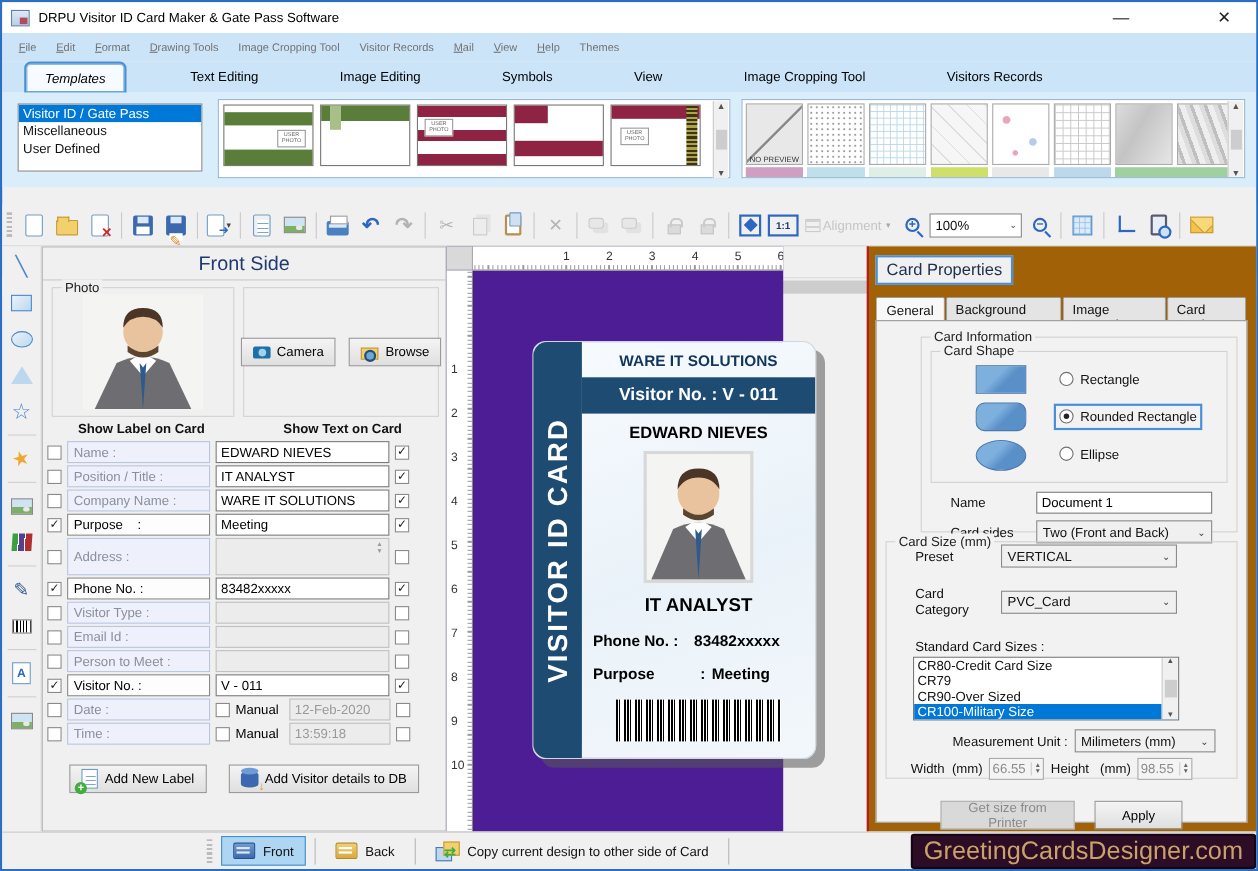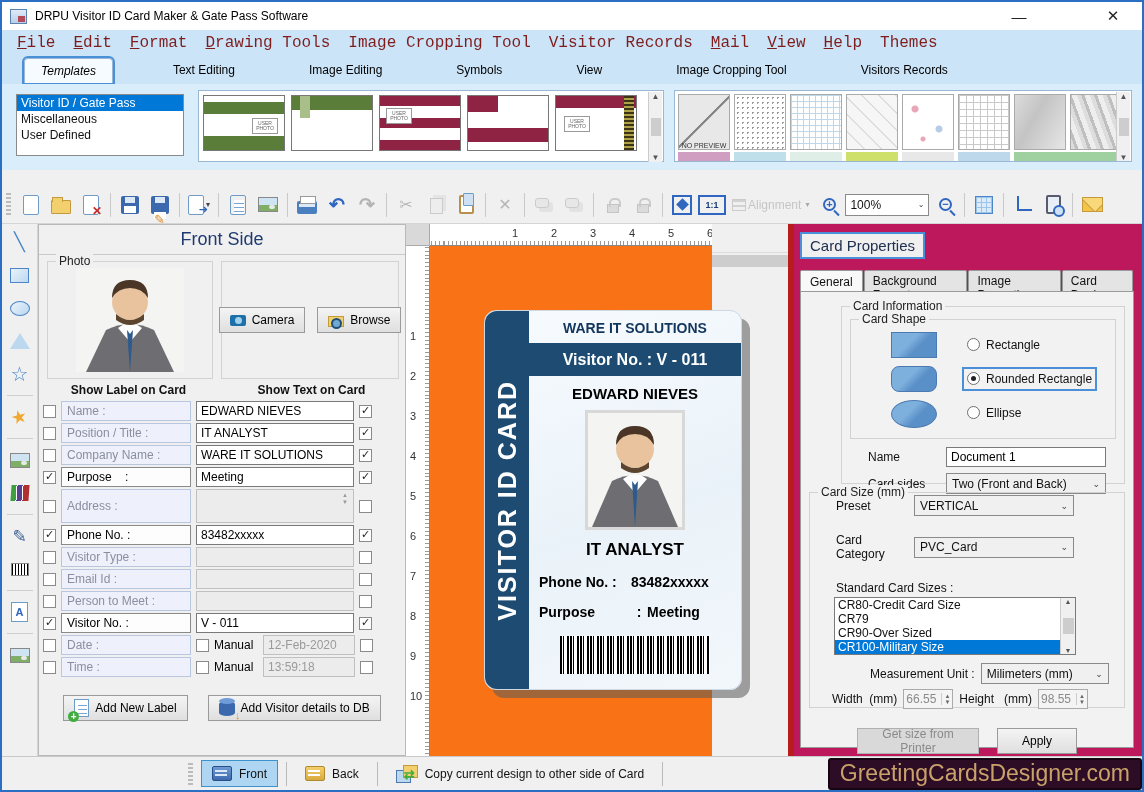--- a/index.html
+++ b/index.html
@@ -13,21 +13,21 @@
               display:flex; align-items:center; padding:0 8px; }
   .appicon { width:17px; height:15px; background:linear-gradient(#dfe9f5,#b9cfe8); border:1px solid #5b83b0; position:relative; margin-right:8px; }
   .appicon::after { content:""; position:absolute; right:1px; bottom:1px; width:7px; height:6px; background:#b24a5a; }
   .title-text { font-size:12px; color:#000; }
   .win-controls { margin-left:auto; display:flex; align-items:center; gap:64px; padding-right:6px; }
   .win-btn { font-size:15px; color:#222; width:30px; text-align:center; cursor:pointer; }
 
   
   .menubar { position:absolute; left:0; top:28px; width:100%; height:26px; background:#cbe4f8;
              display:flex; align-items:center; padding-left:6px; }
-  .menu-item { display:inline-block; padding:4px 9px; font-size:16px; color:#7f1d1d; cursor:default;font-family:Liberation Mono, monospace; }
+  .menu-item { display:inline-block; padding:4px 9px; font-size:10px; color:#737373; cursor:default; }
   .menu-item.accel::first-letter { text-decoration:underline; }
 
   
   .tabrow { position:absolute; left:0; top:54px; width:100%; height:28px; background:#cbe4f8;
             display:flex; align-items:center; }
   .ribbon-tab { padding:4px 14px; font-size:12px; color:#000; }
   .ribbon-tab.active { background:#f6fbff; border:1px solid #9ab8d4; border-bottom:none;
             border-radius:4px 4px 0 0; outline:2px solid #4a90d9; margin-left:22px; padding:5px 16px;font-style:italic; }
   .tab-gap { width:46px; }
 
@@ -182,21 +182,21 @@
   .fs-buttons { position:absolute; left:0; bottom:34px; width:100%; display:flex; justify-content:center; gap:20px; }
   .g-addlabel { width:15px; height:18px; background:#fff; border:1px solid #6f9cc6; position:relative;
         background-image:repeating-linear-gradient(#fff 0 3px, #7aa6d6 3px 4px); background-size:9px 12px; background-position:3px 2px; background-repeat:no-repeat; }
   .g-addlabel::after { content:"+"; position:absolute; left:-7px; bottom:-6px; width:11px; height:11px; background:#3fae3f; color:#fff;
         border-radius:50%; font-size:10px; line-height:11px; text-align:center; font-weight:bold; }
   .g-db { width:16px; height:15px; background:#3c69ad; border-radius:50% / 22%; position:relative; }
   .g-db::before { content:""; position:absolute; left:0; top:-3px; width:16px; height:6px; background:#6f9cd6; border-radius:50%; }
   .g-db::after { content:"↓"; position:absolute; right:-6px; bottom:-5px; color:#e8962e; font-weight:bold; font-size:11px; }
 
   
-  .canvas-wrap { position:absolute; left:404px; top:222px; width:306px; bottom:34px; background:#f97316; }
+  .canvas-wrap { position:absolute; left:404px; top:222px; width:306px; bottom:34px; background:#4c1d95; }
   .corner { position:absolute; left:0; top:0; width:24px; height:22px; background:#d9d9d9; border-right:1px solid #aaa; border-bottom:1px solid #aaa; }
   .hruler { position:absolute; left:24px; top:0; right:0; height:22px; background:#fff; border-bottom:1px solid #888;
             font-size:11px; color:#333; padding-left:52px; white-space:nowrap; overflow:hidden;
             background-image:repeating-linear-gradient(90deg,#999 0 1px, transparent 1px 3.9px);
             background-size:100% 4px; background-position:14px 100%; background-repeat:repeat-x; }
   .hruler span { display:inline-block; width:39px; text-align:right; padding-right:3px; line-height:18px; }
   .vruler { position:absolute; left:0; top:22px; width:24px; bottom:0; background:#fff; border-right:1px solid #888;
             font-size:11px; color:#333; padding-top:70px; overflow:hidden;
             background-image:repeating-linear-gradient(#999 0 1px, transparent 1px 3.9px);
             background-size:4px 100%; background-position:100% 12px; background-repeat:repeat-y; }
@@ -217,21 +217,21 @@
   .card-photo { margin:8px auto 0; width:100px; height:120px; border:3px solid #d8d8d8; background:#fdfdfd; overflow:hidden; }
   .card-title { margin-top:10px; font-weight:bold; font-size:17px; color:#000; }
   .card-line { display:flex; margin:14px 10px 0; font-weight:bold; font-size:14px; color:#000; }
   .card-line .l { width:92px; text-align:left; }
   .card-line .s { width:16px; }
   .card-line .v { text-align:left; }
   .card-barcode { margin:16px auto 0; width:150px; height:38px;
       background:repeating-linear-gradient(90deg,#000 0 2px,#fff 2px 3px,#000 3px 4px,#fff 4px 7px,#000 7px 9px,#fff 9px 10px); }
 
   
-  .props { position:absolute; left:786px; top:222px; right:0; bottom:34px; background:#be185d; border-left:6px solid #b91c1c; }
+  .props { position:absolute; left:786px; top:222px; right:0; bottom:34px; background:#a16207; border-left:2px solid #b91c1c; }
   .cp-title { position:absolute; left:6px; top:8px; padding:3px 8px; border:2px solid #4a90d9; font-size:15px; color:#203050; background:#f0f0f0; }
   .cp-tabs { position:absolute; left:6px; top:46px; right:8px; display:flex; font-size:12px; }
   .cp-tab { padding:3px 8px; border:1px solid #9a9a9a; border-bottom:none; background:#e4e4e4; margin-right:1px; border-radius:2px 2px 0 0; }
   .cp-tab.active { background:#f8f8f8; position:relative; top:0px; font-size:12px; padding:4px 9px; }
   .cp-body { position:absolute; left:6px; top:67px; right:8px; bottom:8px; border:1px solid #9a9a9a; background:#f2f2f2; }
   .group { position:absolute; border:1px solid #d2d2d2; }
   .gi-cardinfo { left:8px; top:14px; right:8px; height:178px;margin-left:32px; }
   .gi-shape { left:8px; top:12px; right:8px; height:120px; }
   .shape-swatch { position:absolute; left:40px; width:46px; height:26px; background:linear-gradient(135deg,#7eb0de 40%,#5a90c8 60%); border:1px solid #4a7ab0; }
   .sw-rect { top:12px; } .sw-round { top:46px; border-radius:8px; } .sw-ell { top:80px; border-radius:50%; height:28px; }

